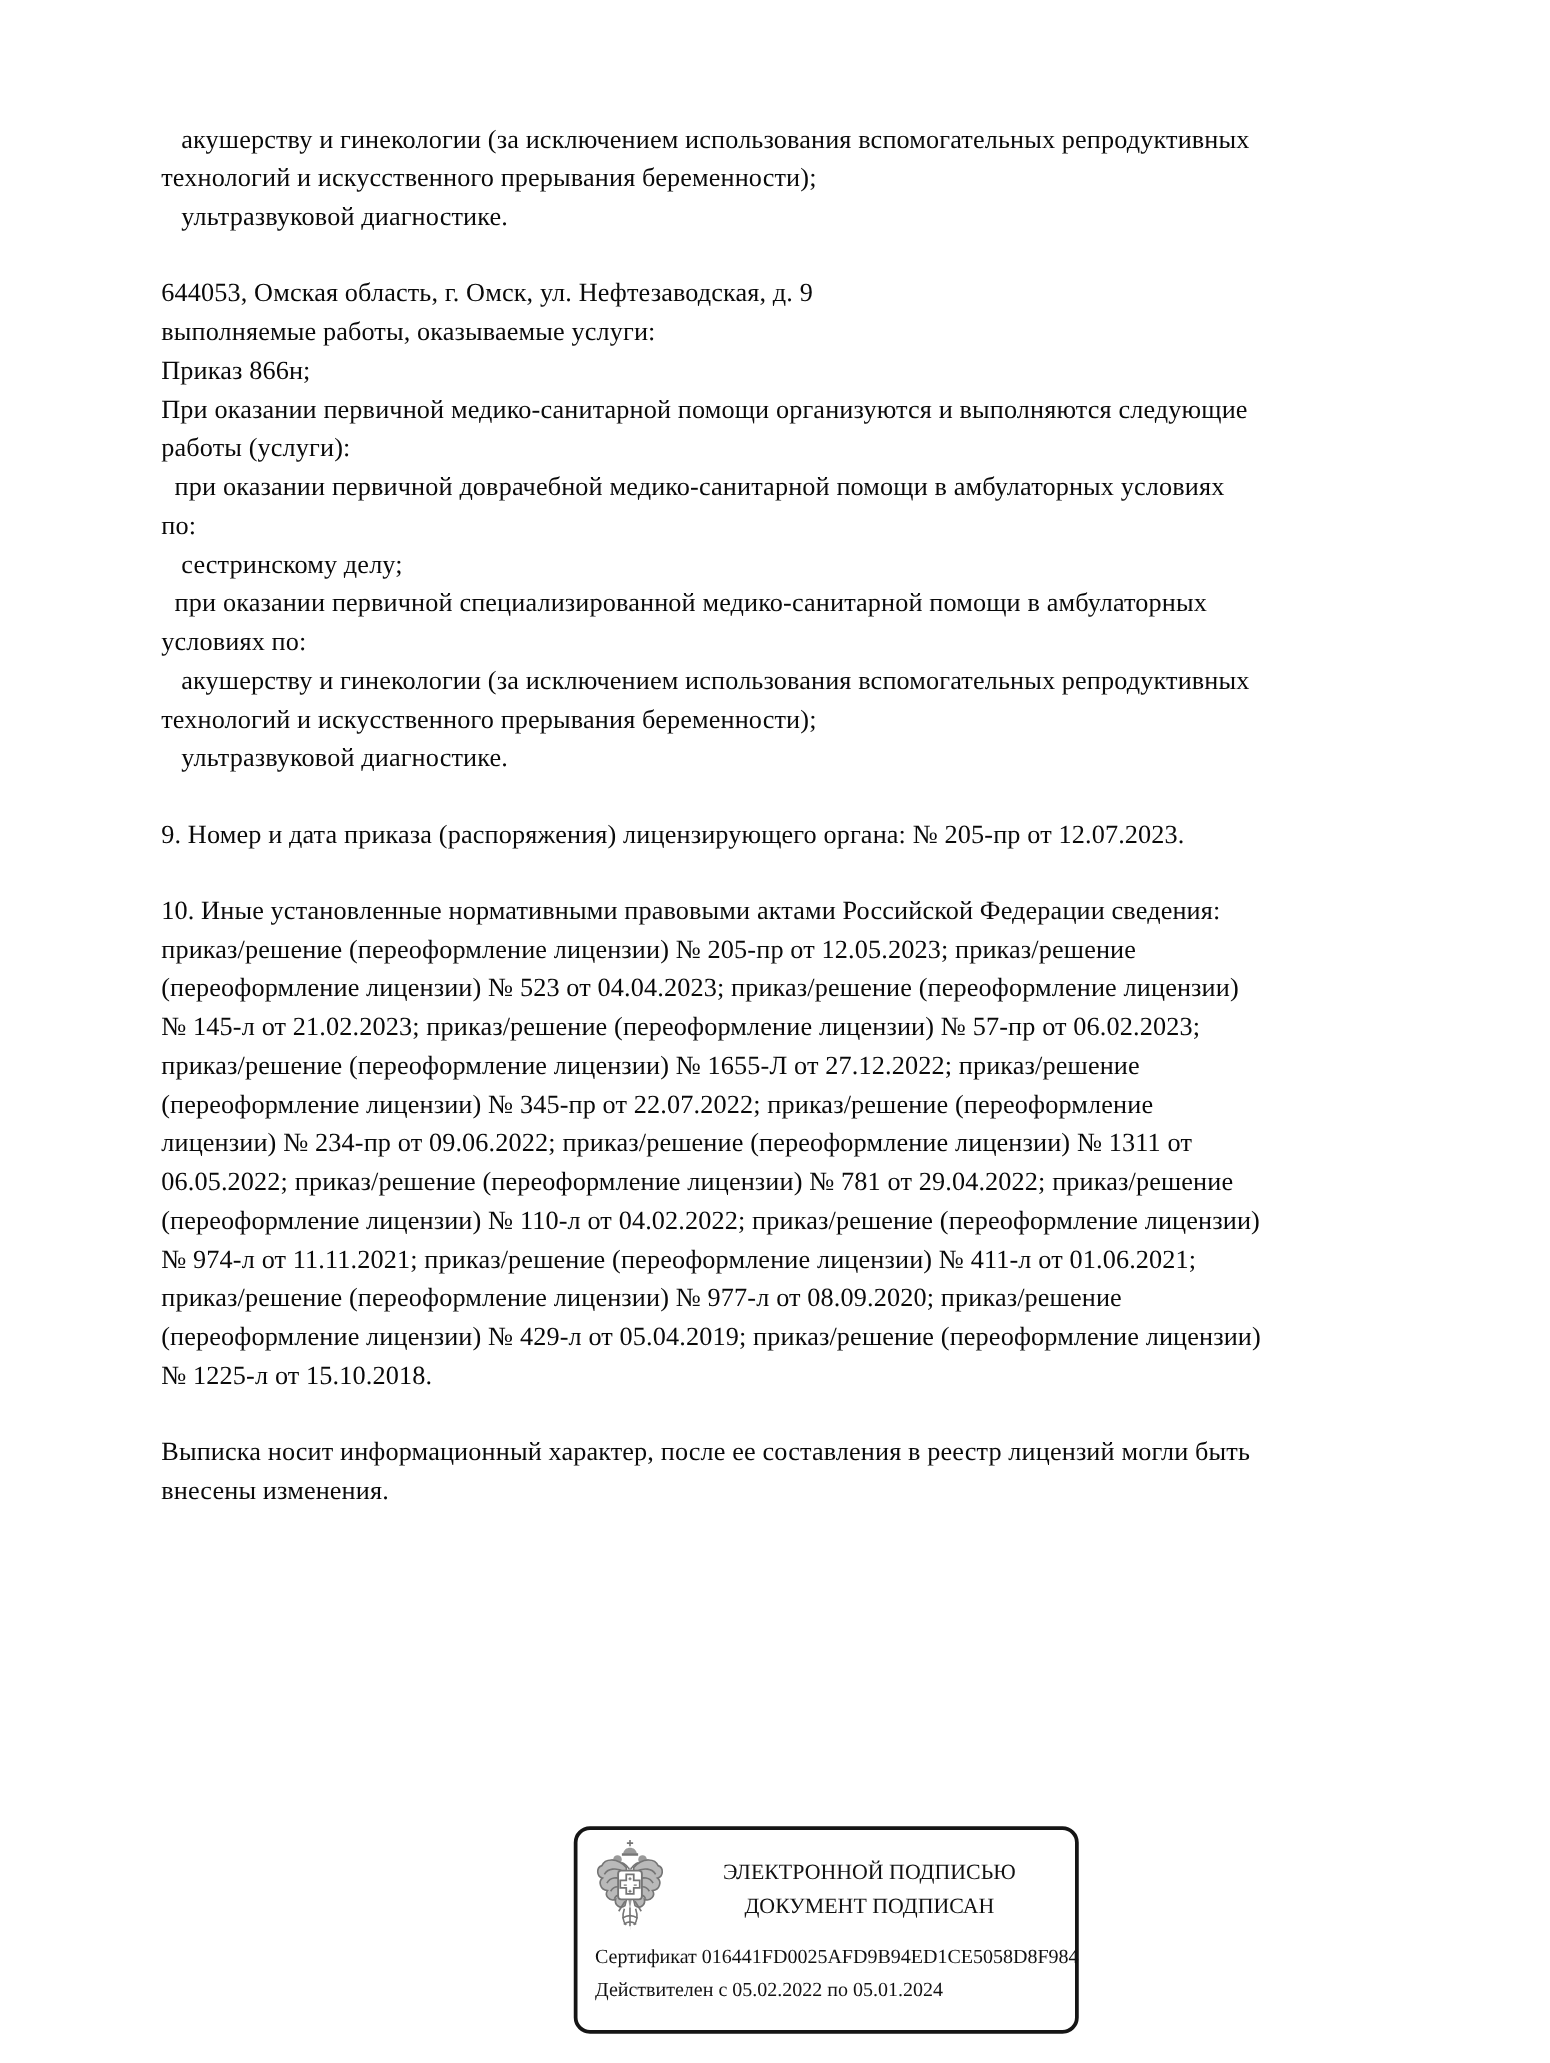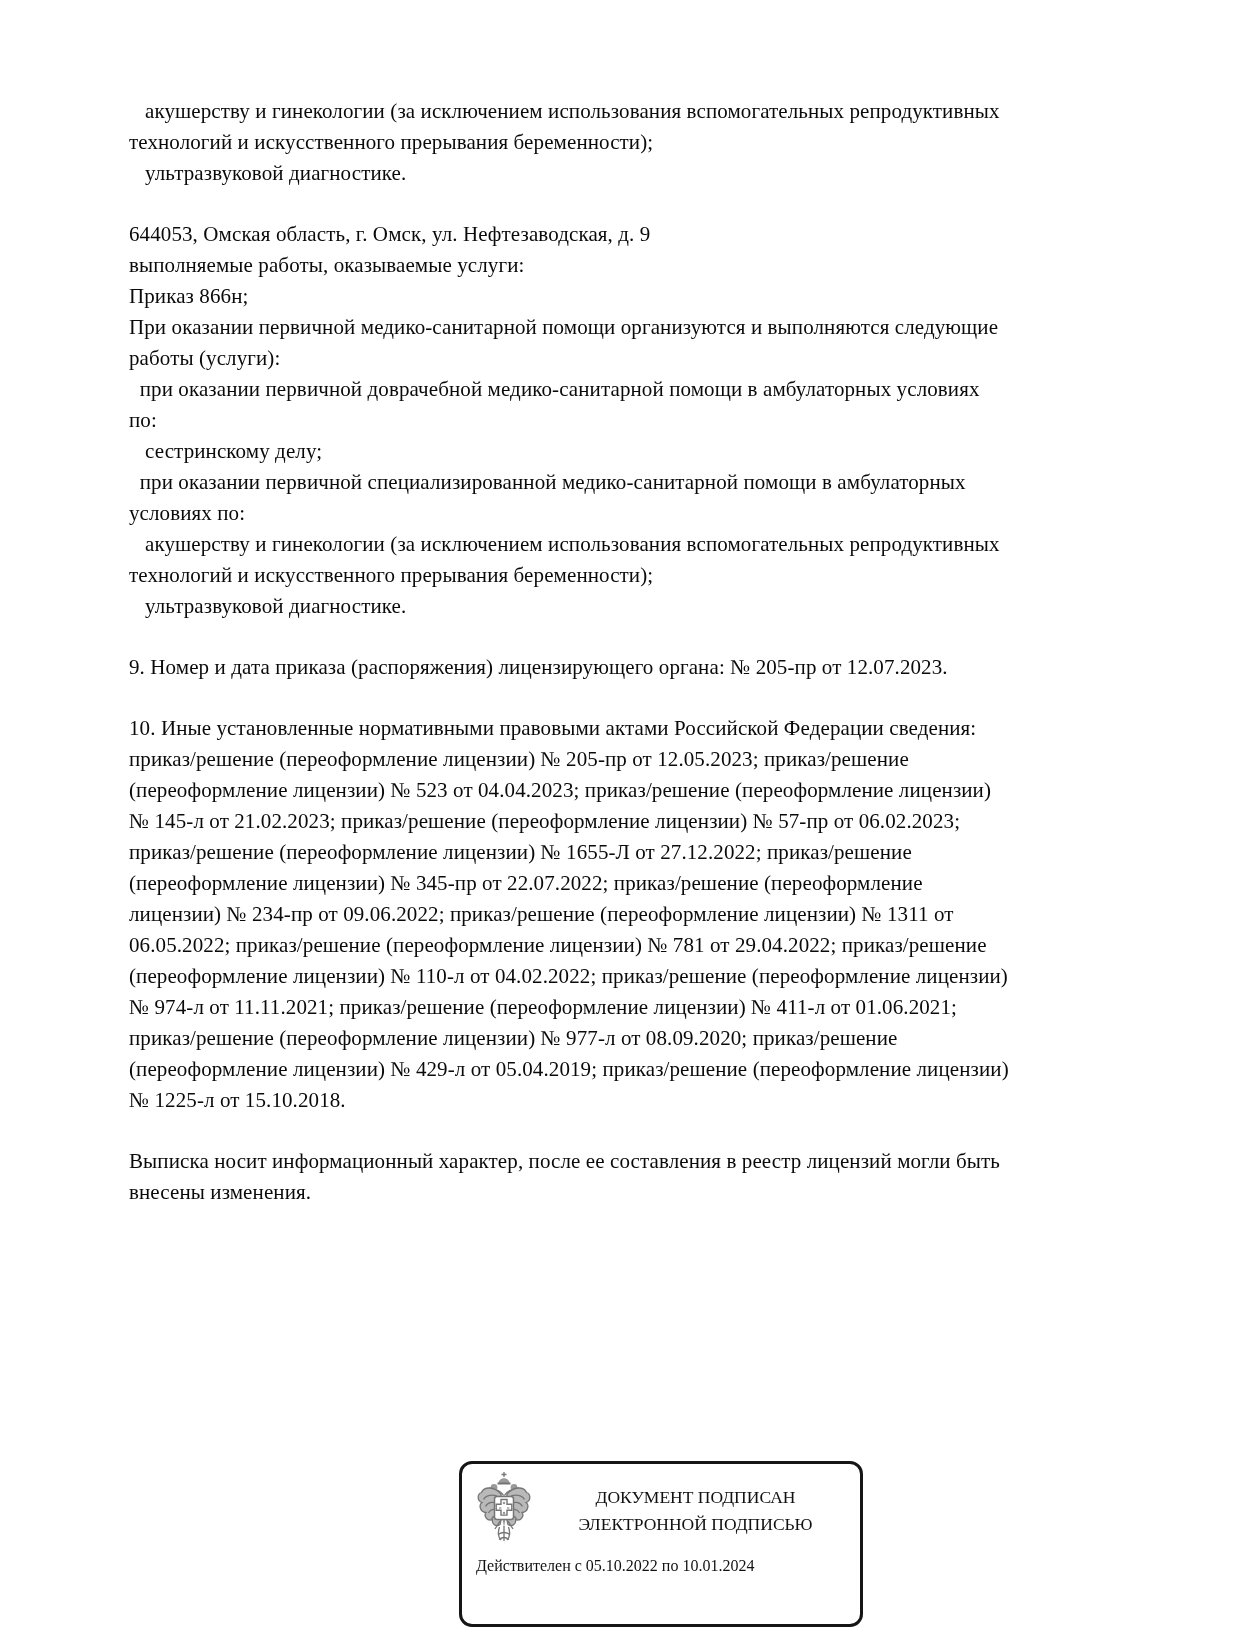--- a/index.html
+++ b/index.html
@@ -136,22 +136,23 @@
         <path d="M29 22 C26.5 32 26.5 46 29 56 C31.5 46 31.5 32 29 22 Z" fill="#9a9a9a" stroke="none"></path>
         <path d="M24.5 56 C22.5 62 23 66 26 69 M29 55 V70 M33.5 56 C35.5 62 35 66 32 69"></path>
         <path d="M23 63.5 Q29 59.5 35 63.5 M24 68.5 Q29 64.5 34 68.5"></path>
         <path d="M29 71.5 H29.1" stroke-width="2"></path>
 
         <rect x="19.5" y="25.5" width="19" height="23" rx="2.5" fill="#ffffff" stroke="#757575" stroke-width="1.5"></rect>
         <path d="M26 28.5 h6 v4.8 h4.8 v6 h-4.8 v4.8 h-6 v-4.8 h-4.8 v-6 h4.8 Z" fill="#ffffff" stroke="#757575" stroke-width="1.4"></path>
         <path d="M27.8 32 h2.4 M29 30.8 v2.4 M27.8 42 h2.4 M29 40.8 v2.4 M24 37 h2.4 M32 37 h2.4" stroke-width="1"></path>
       </svg>
       <div class="stamp-title">
+        <div>ЭЛЕКТРОННОЙ ПОДПИСЬЮ</div>
         <div>ДОКУМЕНТ ПОДПИСАН</div>
-        <div>ЭЛЕКТРОННОЙ ПОДПИСЬЮ</div>
       </div>
     </div>
     <div class="stamp-info">
-      <div class="row">Действителен с 05.10.2022 по 10.01.2024</div>
+      <div class="row">Сертификат 016441FD0025AFD9B94ED1CE5058D8F984</div>
+      <div class="row">Действителен с 05.02.2022 по 05.01.2024</div>
     </div>
   </div>
 
 </div>
 
 </body></html>

